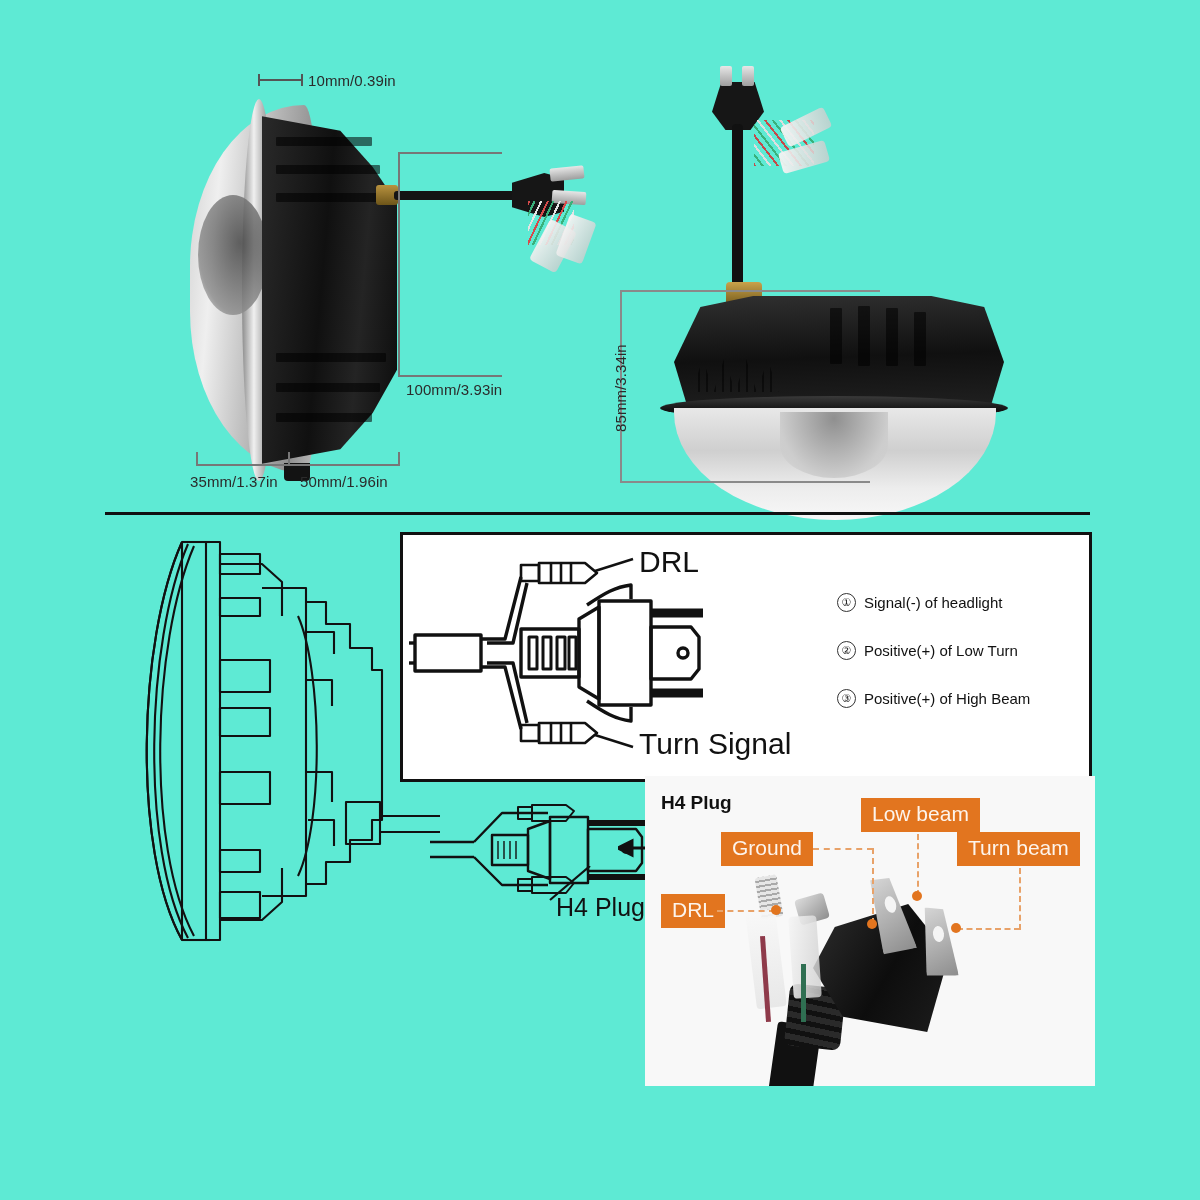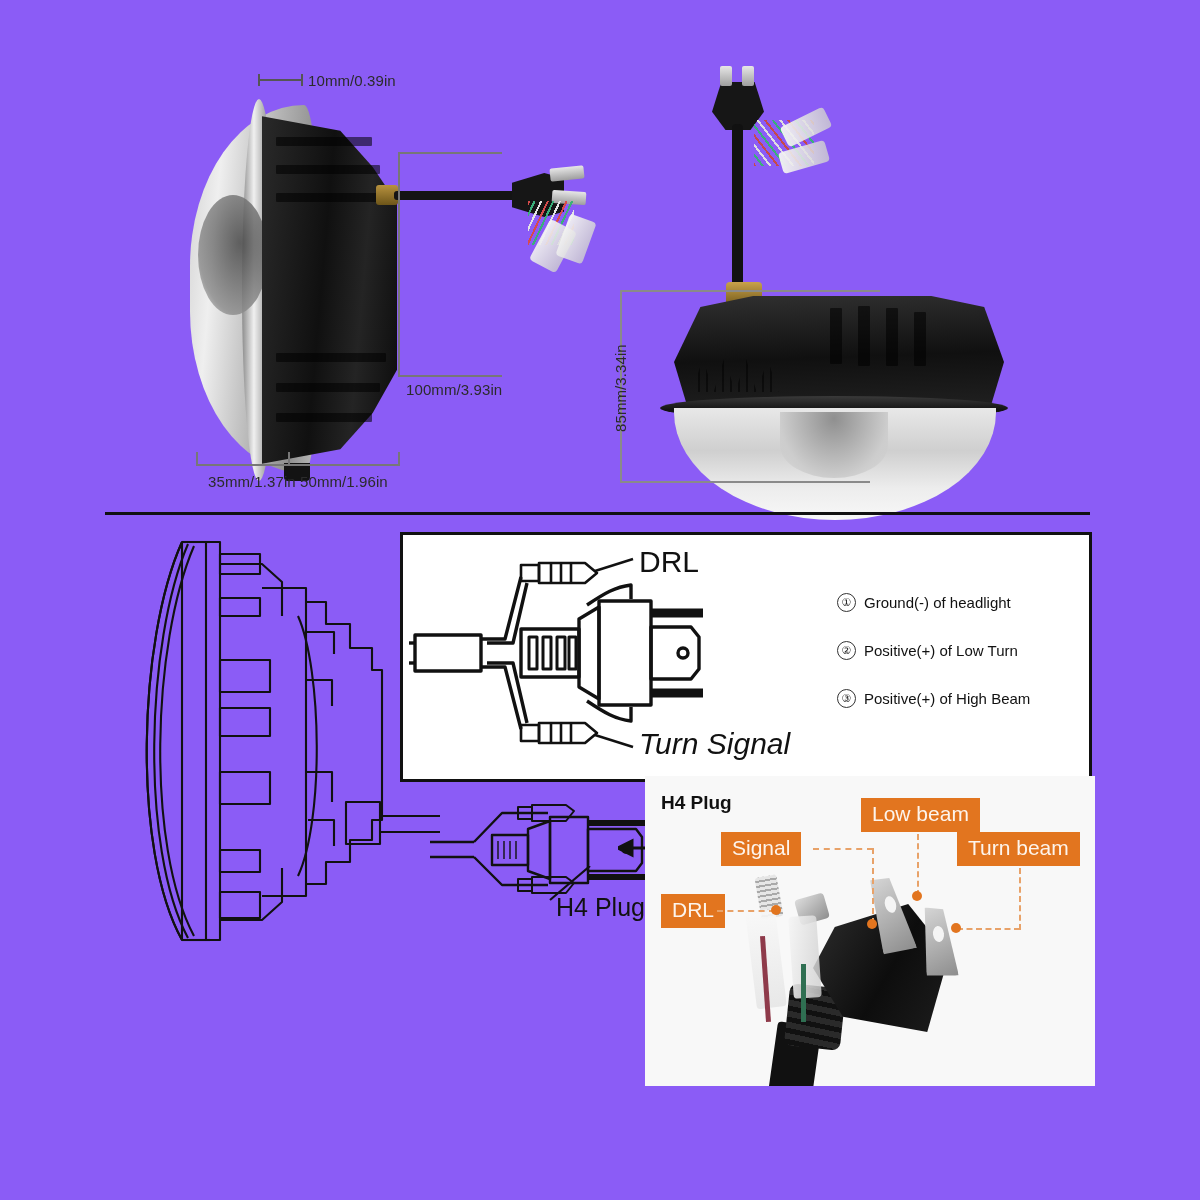--- a/index.html
+++ b/index.html
@@ -1,18 +1,18 @@
 <!DOCTYPE html>
 <html><head>
 <meta charset="utf-8">
 <style>
   html,body{margin:0;padding:0;background:#fff;}
   body{width:1200px;height:1200px;position:relative;overflow:hidden;
        font-family:"Liberation Sans",sans-serif;color:#1a1a1a;}
-  .sheet{position:absolute;inset:0;background:#8b5cf6;}
+  .sheet{position:absolute;inset:0;background:#5eead4;}
   .abs{position:absolute;}
   .dimlabel{font-size:15px;color:#2b2b2b;white-space:nowrap;letter-spacing:.1px;}
   .vert{transform:rotate(-90deg);transform-origin:left top;}
   .divider{background:#111;height:3px;}
   
   .hl-side{position:absolute;}
   .hl-lens{position:absolute;border-radius:50% / 50%;
       background:linear-gradient(100deg,#cfcfcf 0%,#e9e9e9 18%,#bdbdbd 40%,#9a9a9a 62%,#c9c9c9 85%,#8e8e8e 100%);}
   .hl-body{position:absolute;background:linear-gradient(95deg,#2a2a2a,#101010 45%,#242424 70%,#0b0b0b);}
   .fin{position:absolute;background:#000;opacity:.55;border-radius:1px;}
@@ -95,21 +95,21 @@
 
   <div class="abs" style="left:398px;top:152px;width:1.5px;height:224px;background:#777;"></div>
   <div class="abs" style="left:398px;top:375px;width:104px;height:1.5px;background:#777;"></div>
   <div class="abs" style="left:398px;top:152px;width:104px;height:1.5px;background:#777;"></div>
   <div class="dimlabel abs" style="left:406px;top:381px;">100mm/3.93in</div>
 
   <div class="abs" style="left:196px;top:464px;width:204px;height:1.5px;background:#777;"></div>
   <div class="abs" style="left:196px;top:452px;width:1.5px;height:14px;background:#777;"></div>
   <div class="abs" style="left:288px;top:452px;width:1.5px;height:14px;background:#777;"></div>
   <div class="abs" style="left:398px;top:452px;width:1.5px;height:14px;background:#777;"></div>
-  <div class="dimlabel abs" style="left:208px;top:473px;">35mm/1.37in</div>
+  <div class="dimlabel abs" style="left:190px;top:473px;">35mm/1.37in</div>
   <div class="dimlabel abs" style="left:300px;top:473px;">50mm/1.96in</div>
 
   <div class="abs" style="left:630px;top:60px;width:400px;height:430px;">
 
     <div class="plugblk" style="left:82px;top:22px;width:52px;height:48px;
                 clip-path:polygon(18% 0%,82% 0%,100% 62%,74% 100%,26% 100%,0% 62%);"></div>
     <div class="term" style="left:90px;top:6px;width:12px;height:20px;"></div>
     <div class="term" style="left:112px;top:6px;width:12px;height:20px;"></div>
     <div class="abs" style="left:124px;top:60px;width:60px;height:46px;
                 background:repeating-linear-gradient(52deg,#c54a4a 0 2px,transparent 2px 6px,#3ab07a 6px 8px,transparent 8px 12px,#dedede 12px 14px,transparent 14px 18px);"></div>
@@ -277,25 +277,25 @@
           <line x1="152" y1="180" x2="152" y2="200"></line>
           <line x1="162" y1="180" x2="162" y2="200"></line>
         </g>
 
         <line x1="186" y1="28" x2="224" y2="16" stroke-width="2.4"></line>
         <line x1="186" y1="192" x2="224" y2="204" stroke-width="2.4"></line>
       </g>
     </svg>
 
     <div class="calloutTxt" style="left:236px;top:10px;">DRL</div>
-    <div class="calloutTxt" style="left:236px;top:192px;font-style:italic;">Turn Signal</div>
+    <div class="calloutTxt" style="left:236px;top:192px;">Turn Signal</div>
 
     <div class="legend-row" style="left:434px;top:58px;">
       <span class="circnum">①</span>
-      <span>Ground(-) of  headlight</span>
+      <span>Signal(-) of  headlight</span>
     </div>
     <div class="legend-row" style="left:434px;top:106px;">
       <span class="circnum">②</span>
       <span>Positive(+) of  Low Turn</span>
     </div>
     <div class="legend-row" style="left:434px;top:154px;">
       <span class="circnum">③</span>
       <span>Positive(+) of  High Beam</span>
     </div>
   </div>
@@ -323,21 +323,21 @@
 
     <div class="blade" style="left:228px;top:100px;width:34px;height:78px;transform:rotate(-16deg);
                 clip-path:polygon(22% 0%,78% 4%,100% 100%,0% 96%);"></div>
     <div class="bhole" style="left:240px;top:120px;width:11px;height:17px;transform:rotate(-16deg);"></div>
 
     <div class="blade" style="left:277px;top:130px;width:32px;height:72px;transform:rotate(-8deg);
                 clip-path:polygon(24% 0%,80% 6%,100% 100%,0% 94%);"></div>
     <div class="bhole" style="left:288px;top:150px;width:11px;height:16px;transform:rotate(-8deg);"></div>
 
     <div class="tag" style="left:16px;top:118px;">DRL</div>
-    <div class="tag" style="left:76px;top:56px;">Signal</div>
+    <div class="tag" style="left:76px;top:56px;">Ground</div>
     <div class="tag" style="left:216px;top:22px;">Low beam</div>
     <div class="tag" style="left:312px;top:56px;">Turn beam</div>
 
     <div class="dash-h" style="left:72px;top:134px;width:58px;"></div>
     <div class="dot" style="left:126px;top:129px;"></div>
 
     <div class="dash-h" style="left:168px;top:72px;width:60px;"></div>
     <div class="dash-v" style="left:227px;top:72px;height:76px;"></div>
     <div class="dot" style="left:222px;top:143px;"></div>
 

